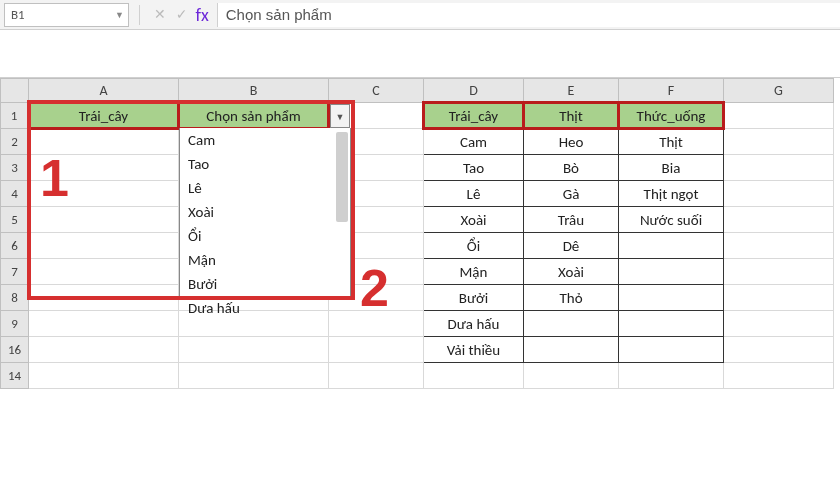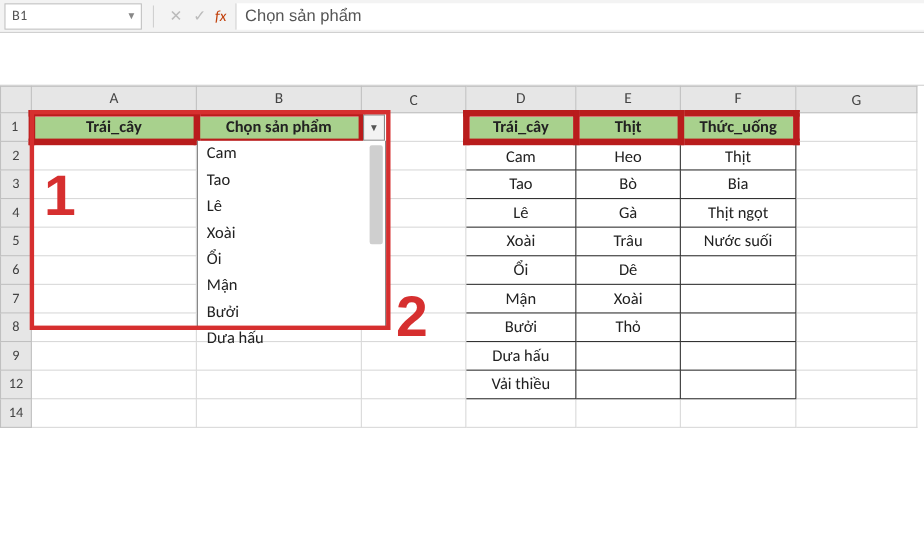--- a/index.html
+++ b/index.html
@@ -45,23 +45,22 @@
     color: #bbb;
     font-size: 14px;
   }
   .fx-sep {
     width: 1px;
     height: 20px;
     background: #d0d0d0;
     margin: 0 6px;
   }
   .fx-label {
-    font-style: italic;
-    color: #c2410c;
-    font-size: 14px;
+    color: #6d28d9;
+    font-size: 18px;
     padding-right: 8px;
   }
   .formula-input {
     flex: 1;
     height: 24px;
     border: none;
     border-left: 1px solid #d0d0d0;
     padding: 0 8px;
     font-size: 15px;
     color: #555;
@@ -118,22 +117,22 @@
   .w-A { width: 150px; }
   .w-B { width: 150px; }
   .w-C { width: 95px; }
   .w-D { width: 100px; }
   .w-E { width: 95px; }
   .w-F { width: 105px; }
   .w-G { width: 110px; }
 
   td.hdr-green {
     background: #a8d18d;
-    font-weight: bold;
-    border: 6px solid #b91c1c;
+    font-weight: normal;
+    border: 3px solid #b91c1c;
   }
   td.databox {
     border: 1px solid #333;
   }
 
   .redbox1 {
     position: absolute;
     border: 4px solid #d62f2f;
     pointer-events: none;
   }
@@ -297,21 +296,21 @@
           <th class="rowhead">9</th>
           <td class="cell"></td>
           <td class="cell"></td>
           <td class="cell"></td>
           <td class="cell databox">Dưa hấu</td>
           <td class="cell databox"></td>
           <td class="cell databox"></td>
           <td class="cell"></td>
         </tr>
   <tr>
-          <th class="rowhead">12</th>
+          <th class="rowhead">16</th>
           <td class="cell"></td>
           <td class="cell"></td>
           <td class="cell"></td>
           <td class="cell databox">Vải thiều</td>
           <td class="cell databox"></td>
           <td class="cell databox"></td>
           <td class="cell"></td>
         </tr>
   <tr>
           <th class="rowhead">14</th>

